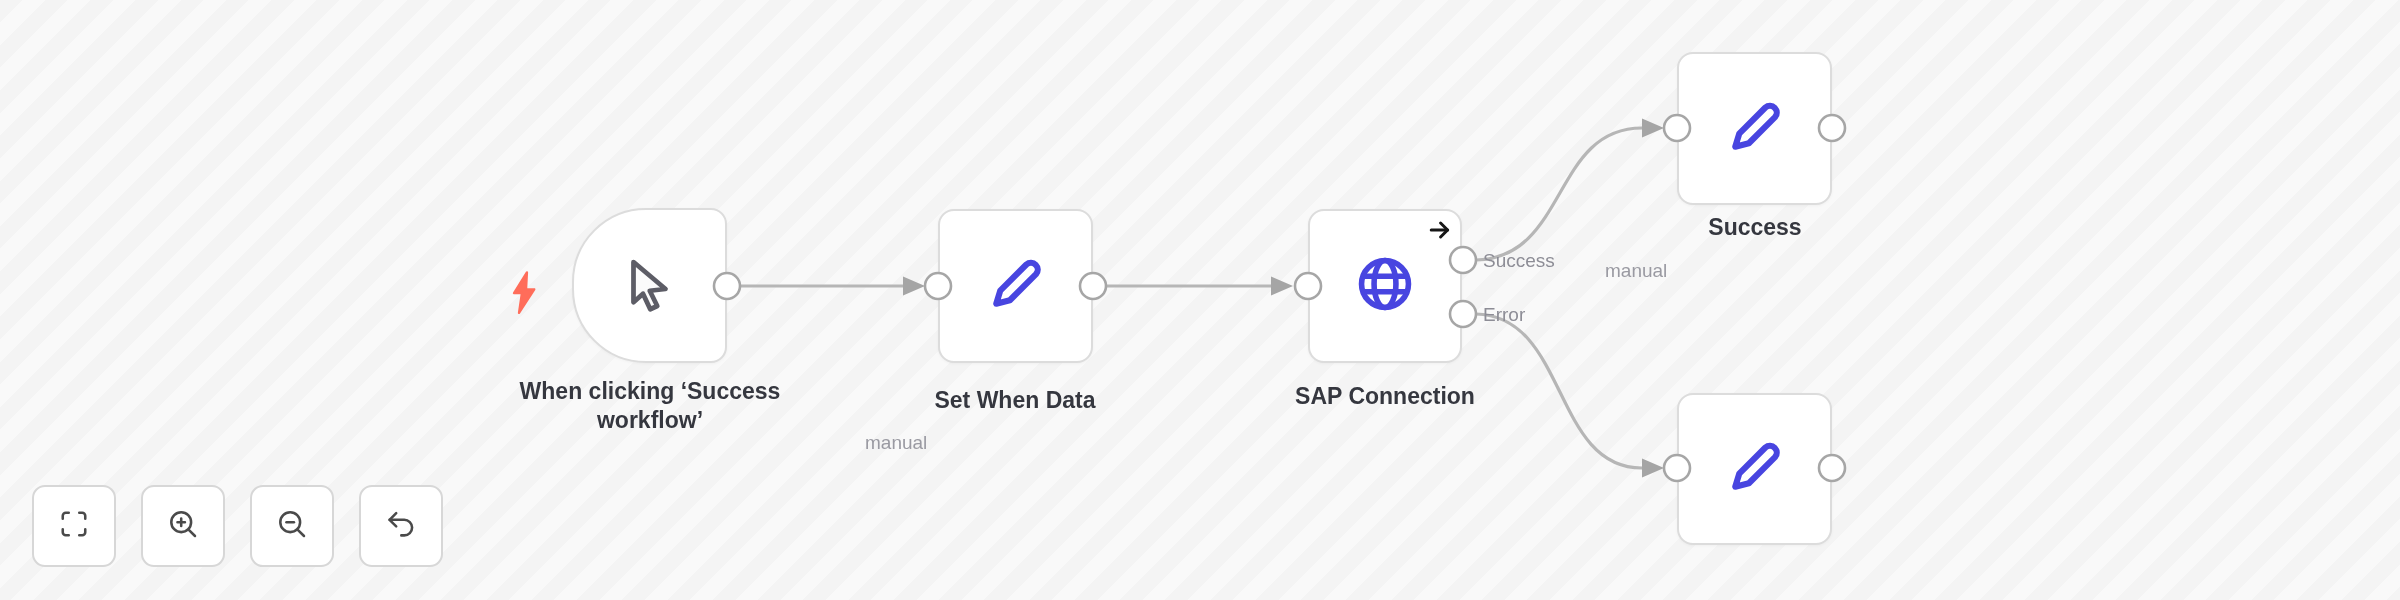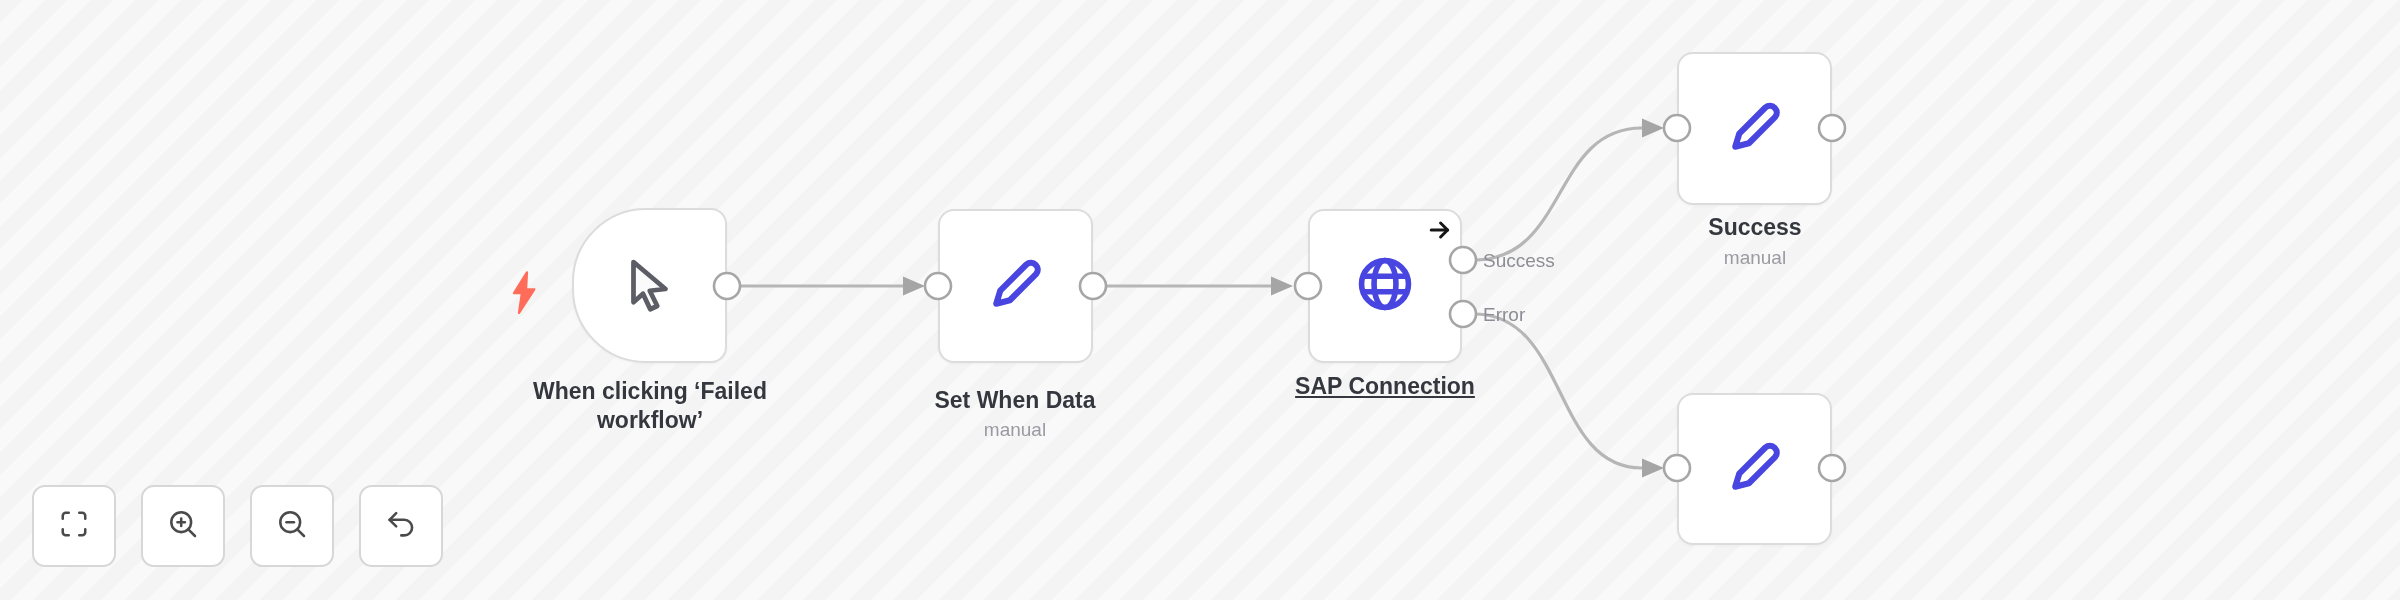--- a/index.html
+++ b/index.html
@@ -47,24 +47,24 @@
     z-index: 4;
     text-align: center;
     font-size: 23px;
     font-weight: 600;
     color: #35373f;
     line-height: 1.28;
   }
   .node-subtitle {
     position: absolute;
     z-index: 4;
-    text-align: center;
     font-size: 19px;
     font-weight: 400;
     color: #9a9aa2;
+    margin-top: 13px;
   }
   .port-label {
     position: absolute;
     z-index: 4;
     font-size: 19px;
     color: #8d8d96;
   }
   .corner-arrow {
     position: absolute;
     z-index: 4;
@@ -131,21 +131,21 @@
     </svg>
   </div>
 
   <div class="node-box trigger-shape" style="left:572px; top:208px; width:155px; height:155px;">
     <span>
       <svg width="60" height="60" viewBox="0 0 24 24">
         <path d="M5.4 3.2 L18.2 14.0 L11.9 14.7 L14.9 20.8 L12.1 22.1 L9.2 15.9 L5.4 19.3 Z" fill="#fbfbfb" stroke="#5d5d66" stroke-width="1.9" stroke-linejoin="round"></path>
       </svg>
     </span>
   </div>
-  <div class="node-label" style="left:500px; top:377px; width:300px;">When clicking ‘Failed workflow’</div>
+  <div class="node-label" style="left:500px; top:377px; width:300px;">When clicking ‘Success workflow’</div>
 
   <div class="node-box" style="left:938px; top:209px; width:155px; height:154px;">
     <span>
       <svg width="64" height="64" viewBox="0 0 24 24">
         <path d="M4.6 19.4 L6.1 14.5 L15.9 4.7 a2.55 2.55 0 0 1 3.6 3.6 L9.7 18.1 L4.6 19.4 Z" fill="none" stroke="#4845e0" stroke-width="2.3" stroke-linejoin="round"></path>
       </svg>
     </span>
   </div>
   <div class="node-label" style="left:865px; top:386px; width:300px;">Set When Data</div>
   <div class="node-subtitle" style="left:865px; top:419px; width:300px;">manual</div>
@@ -158,21 +158,21 @@
         <path d="M4.1 9.1 h15.8 M4.1 14.9 h15.8"></path>
       </svg>
     </span>
   </div>
   <div class="corner-arrow" style="left:1426px; top:216px;">
     <svg width="28" height="28" viewBox="0 0 24 24" fill="none" stroke="#161616" stroke-width="2.6" stroke-linecap="round" stroke-linejoin="round">
       <path d="M4.5 12 h14"></path>
         <path d="M12.5 6 l6 6 -6 6"></path>
     </svg>
   </div>
-  <div class="node-label" style="left:1235px; top:372px; width:300px;text-decoration:underline;">SAP Connection</div>
+  <div class="node-label" style="left:1235px; top:382px; width:300px;">SAP Connection</div>
   <div class="port-label" style="left:1483px; top:250px;">Success</div>
   <div class="port-label" style="left:1483px; top:304px;text-align:right;">Error</div>
 
   <div class="node-box" style="left:1677px; top:52px; width:155px; height:153px;">
     <span>
       <svg width="64" height="64" viewBox="0 0 24 24">
         <path d="M4.6 19.4 L6.1 14.5 L15.9 4.7 a2.55 2.55 0 0 1 3.6 3.6 L9.7 18.1 L4.6 19.4 Z" fill="none" stroke="#4845e0" stroke-width="2.3" stroke-linejoin="round"></path>
       </svg>
     </span>
   </div>

